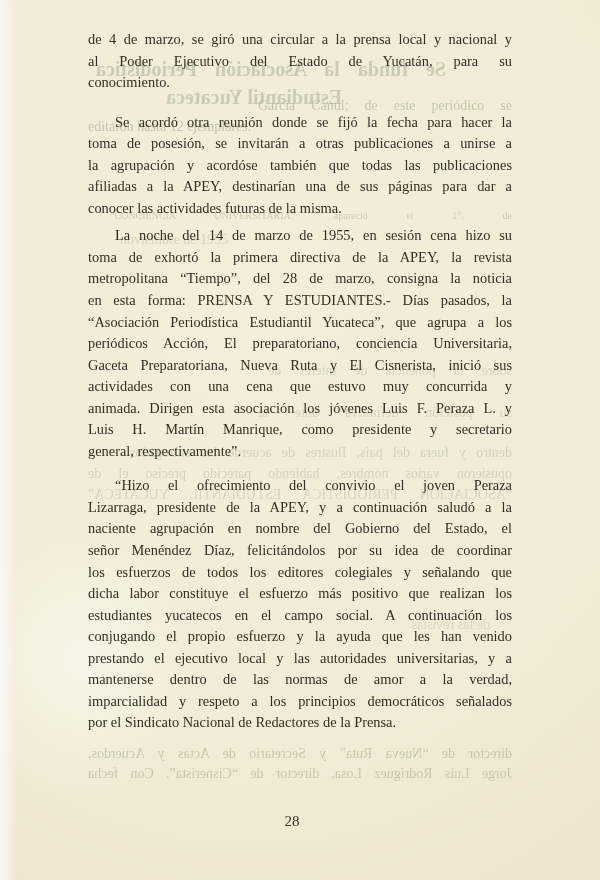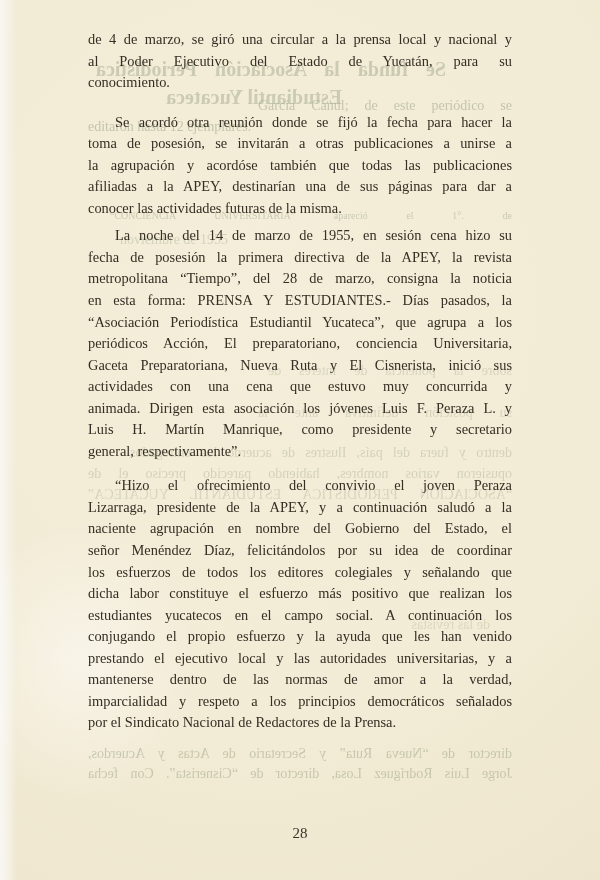--- a/index.html
+++ b/index.html
@@ -46,26 +46,25 @@
   .para.gap-sm { margin-bottom: 6px; }
   .para.gap-md { margin-bottom: 13px; }
   .line {
     text-align: justify;
     text-align-last: justify;
     white-space: nowrap;
   }
   .line.last { text-align-last: left; }
   .line.first { text-indent: 27px; }
   .page-number {
-    position: absolute; top: 813px; left: 88px; width: 424px;
+    position: absolute; top: 813px; left: 80px; width: 424px;
     text-align: center;
     z-index: 2;
     color: #3a342a;
     font-size: 15px;
-    margin-top: 12px;
   }
 </style>
 </head>
 <body>
 
 <div class="page">
   <div class="left-edge"></div>
   <div class="corner-glow"></div>
   <div class="ghost-layer">
       <div class="ghost bold mirrored spread" style="top: 56px; left: 96px; width: 350px; font-size: 20px; opacity: 0.4;">Se funda la Asociación Periodística</div>
@@ -91,21 +90,21 @@
       </div>
       <div class="para gap-sm">
         <div class="line first">Se acordó otra reunión donde se fijó la fecha para hacer la</div>
         <div class="line">toma de posesión, se invitarán a otras publicaciones a unirse a</div>
         <div class="line">la agrupación y acordóse también que todas las publicaciones</div>
         <div class="line">afiliadas a la APEY, destinarían una de sus páginas para dar a</div>
         <div class="line last">conocer las actividades futuras de la misma.</div>
       </div>
       <div class="para gap-md">
         <div class="line first">La noche del 14 de marzo de 1955, en sesión cena hizo su</div>
-        <div class="line">fecha de posesión la primera directiva de la APEY, la revista</div>
+        <div class="line">toma de exhortó la primera directiva de la APEY, la revista</div>
         <div class="line">metropolitana “Tiempo”, del 28 de marzo, consigna la noticia</div>
         <div class="line">en esta forma: PRENSA Y ESTUDIANTES.- Días pasados, la</div>
         <div class="line">“Asociación Periodística Estudiantil Yucateca”, que agrupa a los</div>
         <div class="line">periódicos Acción, El preparatoriano, conciencia Universitaria,</div>
         <div class="line">Gaceta Preparatoriana, Nueva Ruta y El Cisnerista, inició sus</div>
         <div class="line">actividades con una cena que estuvo muy concurrida y</div>
         <div class="line">animada. Dirigen esta asociación los jóvenes Luis F. Peraza L. y</div>
         <div class="line">Luis H. Martín Manrique, como presidente y secretario</div>
         <div class="line last">general, respectivamente”.</div>
       </div>

